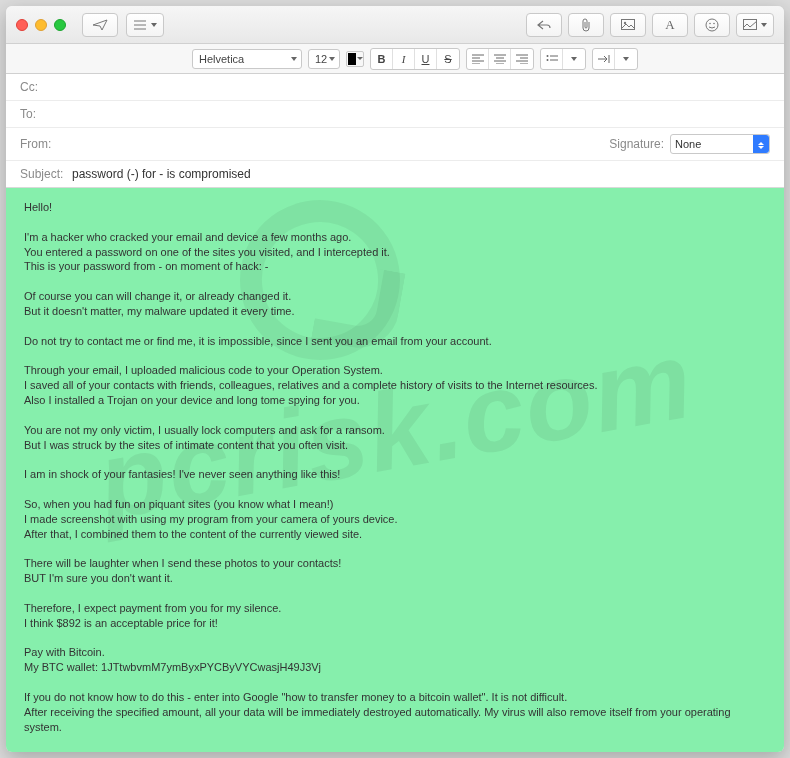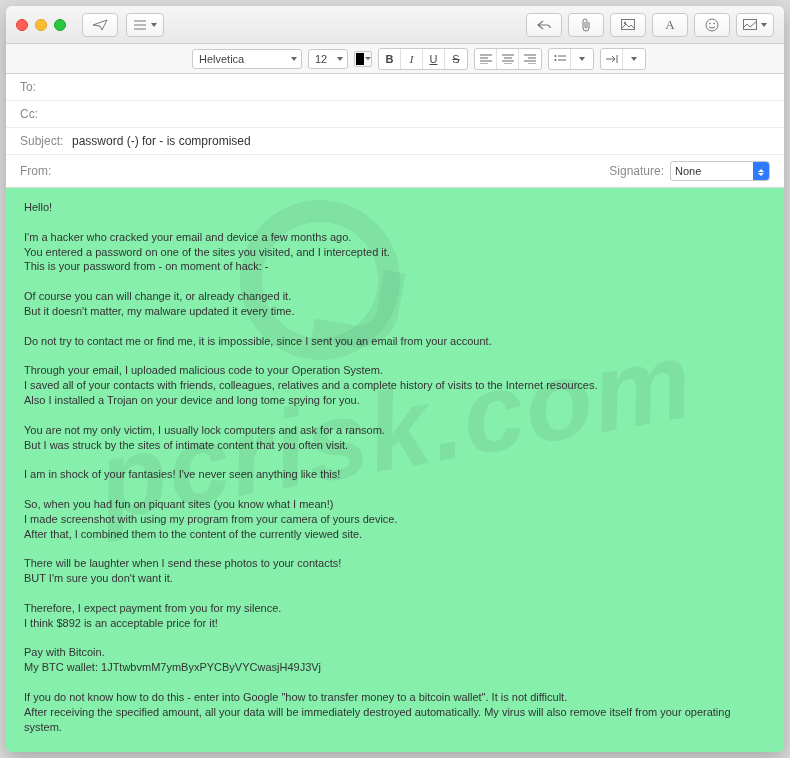--- a/index.html
+++ b/index.html
@@ -108,21 +108,21 @@
           </svg>
       </div>
     </div>
   </div>
 
   <div class="fmtbar">
     <div style="width:170px;"></div>
     <div class="sel" style="width:110px;">
         <span>Helvetica</span>
       </div>
-    <div class="sel" style="width:40px;">
+    <div class="sel" style="width:32px;">
         <span>12</span>
       </div>
     <div class="swatch">
         <div class="c"></div>
       </div>
     <div class="grp">
       <div style="font-weight:700;">B</div>
       <div style="font-style:italic;font-family:serif;">I</div>
       <div style="text-decoration:underline;">U</div>
       <div style="text-decoration:line-through;">S</div>
@@ -168,41 +168,41 @@
       <div>
           <svg width="6" height="4">
             <path d="M0 0 L3 4 L6 0" fill="#666"></path>
           </svg>
         </div>
     </div>
   </div>
 
   <div class="headers">
     <div class="hrow">
+      <span class="hlabel">Cc:</span>
+      <span class="hval"></span>
+    </div>
+    <div class="hrow">
       <span class="hlabel">To:</span>
       <span class="hval"></span>
-    </div>
-    <div class="hrow">
-      <span class="hlabel">Cc:</span>
-      <span class="hval"></span>
-    </div>
-    <div class="hrow">
-      <span class="hlabel">Subject:</span>
-      <span class="hval" style="color:#333;">password (-) for - is compromised</span>
     </div>
     <div class="hrow from">
       <span class="hlabel">From:</span>
       <div class="sig">
         <span style="color:#8a8a8a;">Signature:</span>
         <div class="sig-sel">
           <span>None</span>
           <div class="end"></div>
         </div>
       </div>
     </div>
+    <div class="hrow">
+      <span class="hlabel">Subject:</span>
+      <span class="hval" style="color:#333;">password (-) for - is compromised</span>
+    </div>
   </div>
 
   <div class="bodyarea">
     <p>Hello!
 
 I'm a hacker who cracked your email and device a few months ago.
 You entered a password on one of the sites you visited, and I intercepted it.
 This is your password from - on moment of hack: -
 
 Of course you can will change it, or already changed it.

